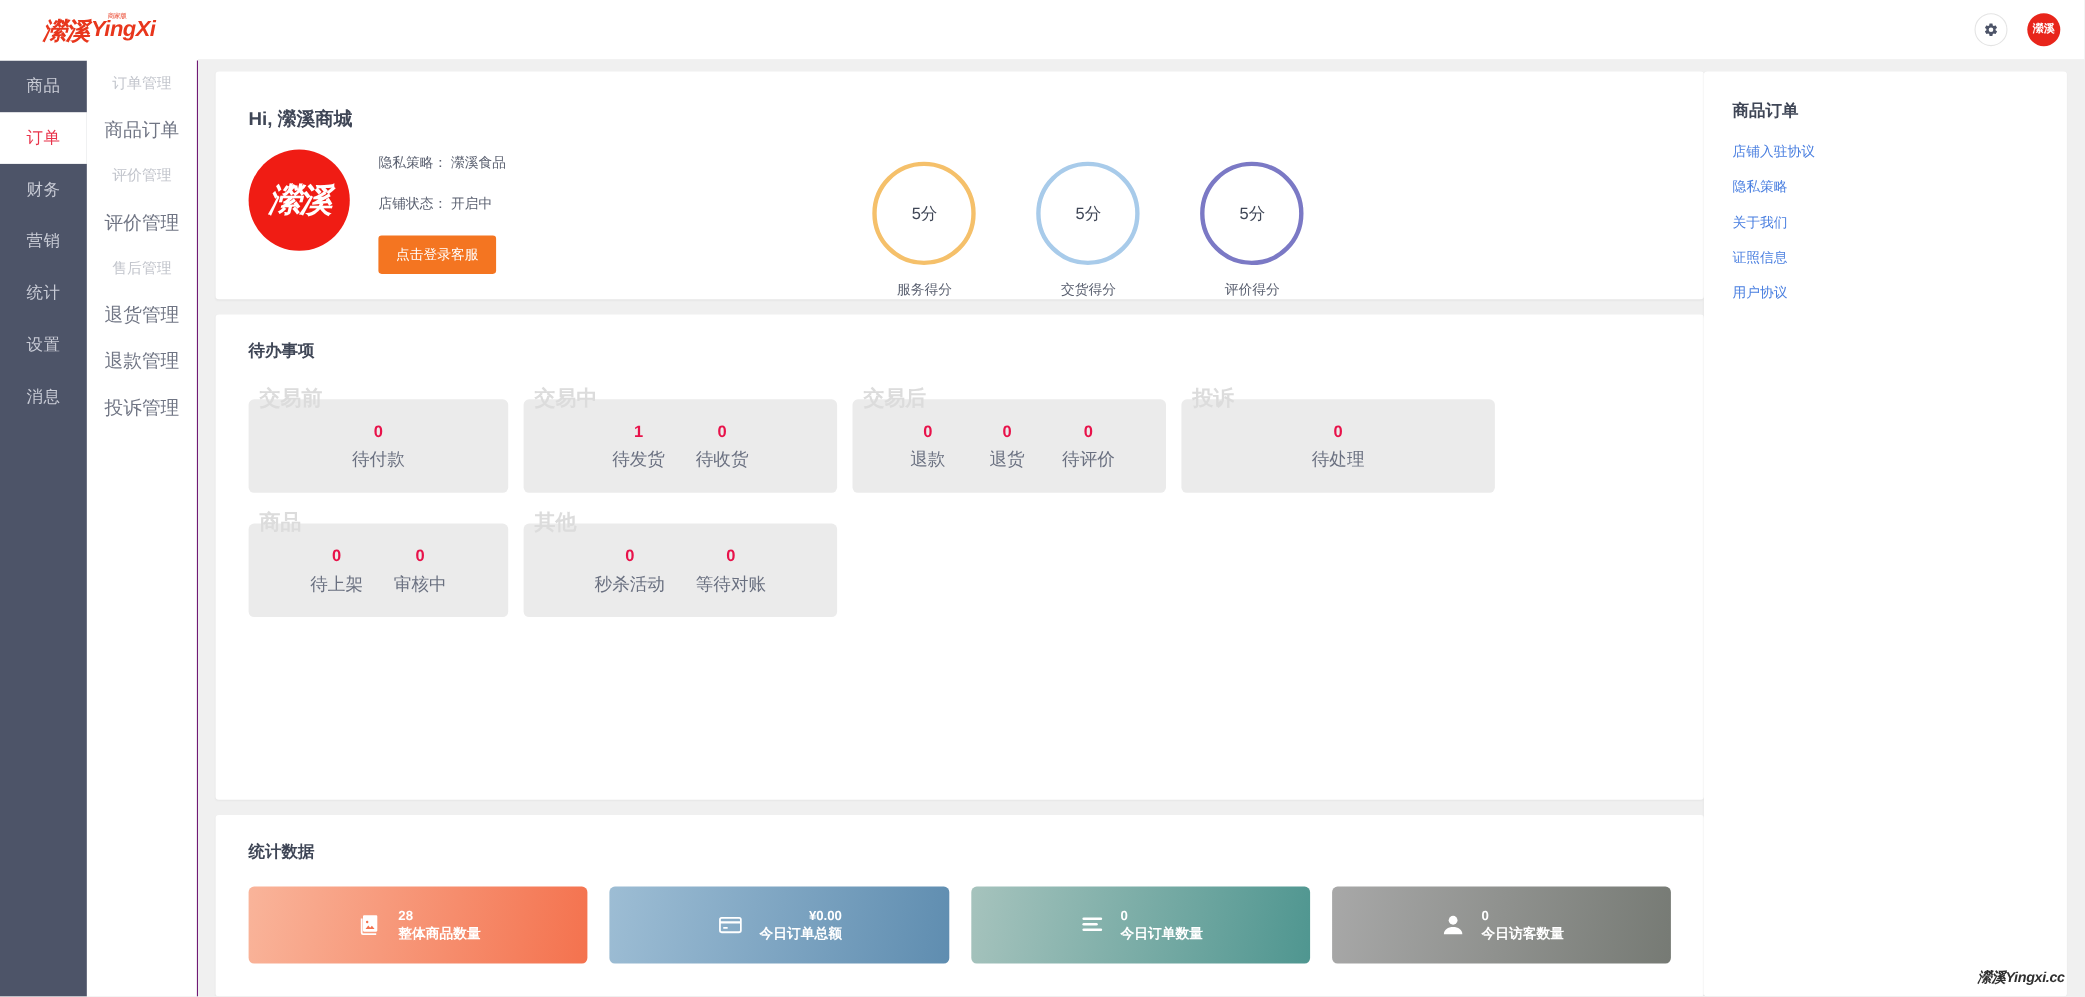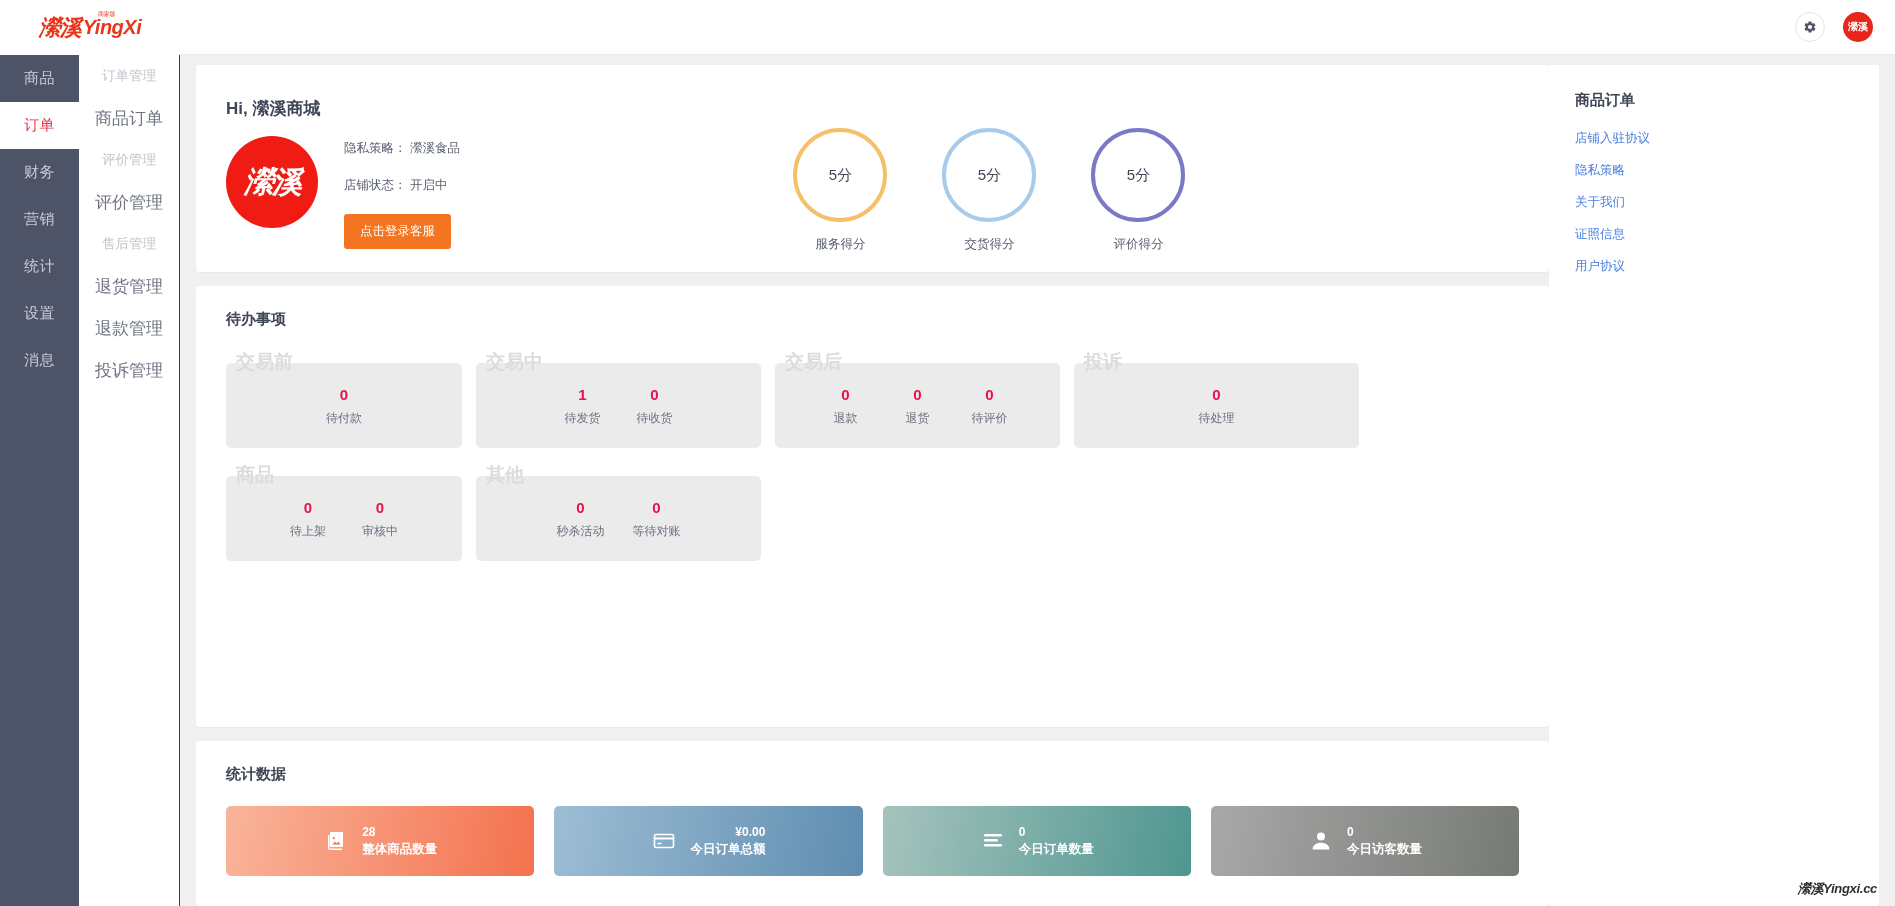--- a/index.html
+++ b/index.html
@@ -94,21 +94,21 @@
     color: #fff; font-size: 30px; font-weight: bold; font-style: italic;
     letter-spacing: -2px;
   }
   .shop-meta { padding-top: 4px; }
   .shop-line { font-size: 12.5px; color: #5a6070; margin-bottom: 20px; }
   .kf-btn {
     display: inline-block; background: #f47521; color: #fff; border: none;
     font-size: 12.5px; padding: 9px 16px; border-radius: 3px; cursor: pointer;
     font-family: inherit;
   }
-  .scores { flex: 1; display: flex; justify-content: center; align-items: center; gap: 55px; padding-top: 12px; }
+  .scores { flex: 1; display: flex; justify-content: center; align-items: flex-end; gap: 55px; padding-top: 12px; }
   .score { text-align: center; }
   .ring {
     width: 94px; height: 94px; border-radius: 50%; border: 4px solid #f5c06a;
     display: flex; align-items: center; justify-content: center;
     font-size: 15px; color: #3f4656;
   }
   .score-label { margin-top: 14px; font-size: 12.5px; color: #5a6070; }
 
   
   .todo { flex: 1; padding: 24px 30px 20px 30px; }
@@ -121,21 +121,21 @@
     position: absolute; top: 0; left: 10px; z-index: 2;
     font-size: 19px; font-weight: bold; color: #dcdcdc;
   }
   .todo-box {
     background: #ebebeb; border-radius: 5px; height: 85px;
     display: flex; align-items: center; justify-content: center; gap: 0;
     padding: 0 8px;
   }
   .todo-cell { min-width: 72px; text-align: center; padding: 0 14px; }
   .todo-num { font-size: 15px; font-weight: bold; color: #e8124a; line-height: 1.5; }
-  .todo-cell-label { font-size: 12px; color: #6a7080; margin-top: 4px; }
+  .todo-cell-label { font-size: 16px; color: #6a7080; margin-top: 4px; }
 
   
   .stats { padding: 24px 30px 30px 30px; }
   .stat-grid { margin-top: 22px; display: flex; gap: 20px; }
   .stat-card {
     flex: 1; height: 70px; border-radius: 5px;
     display: flex; align-items: center; justify-content: center; gap: 13px;
     color: #ffffff; cursor: pointer;
   }
   .stat-ico { width: 26px; height: 26px; display: flex; align-items: center; justify-content: center; }

